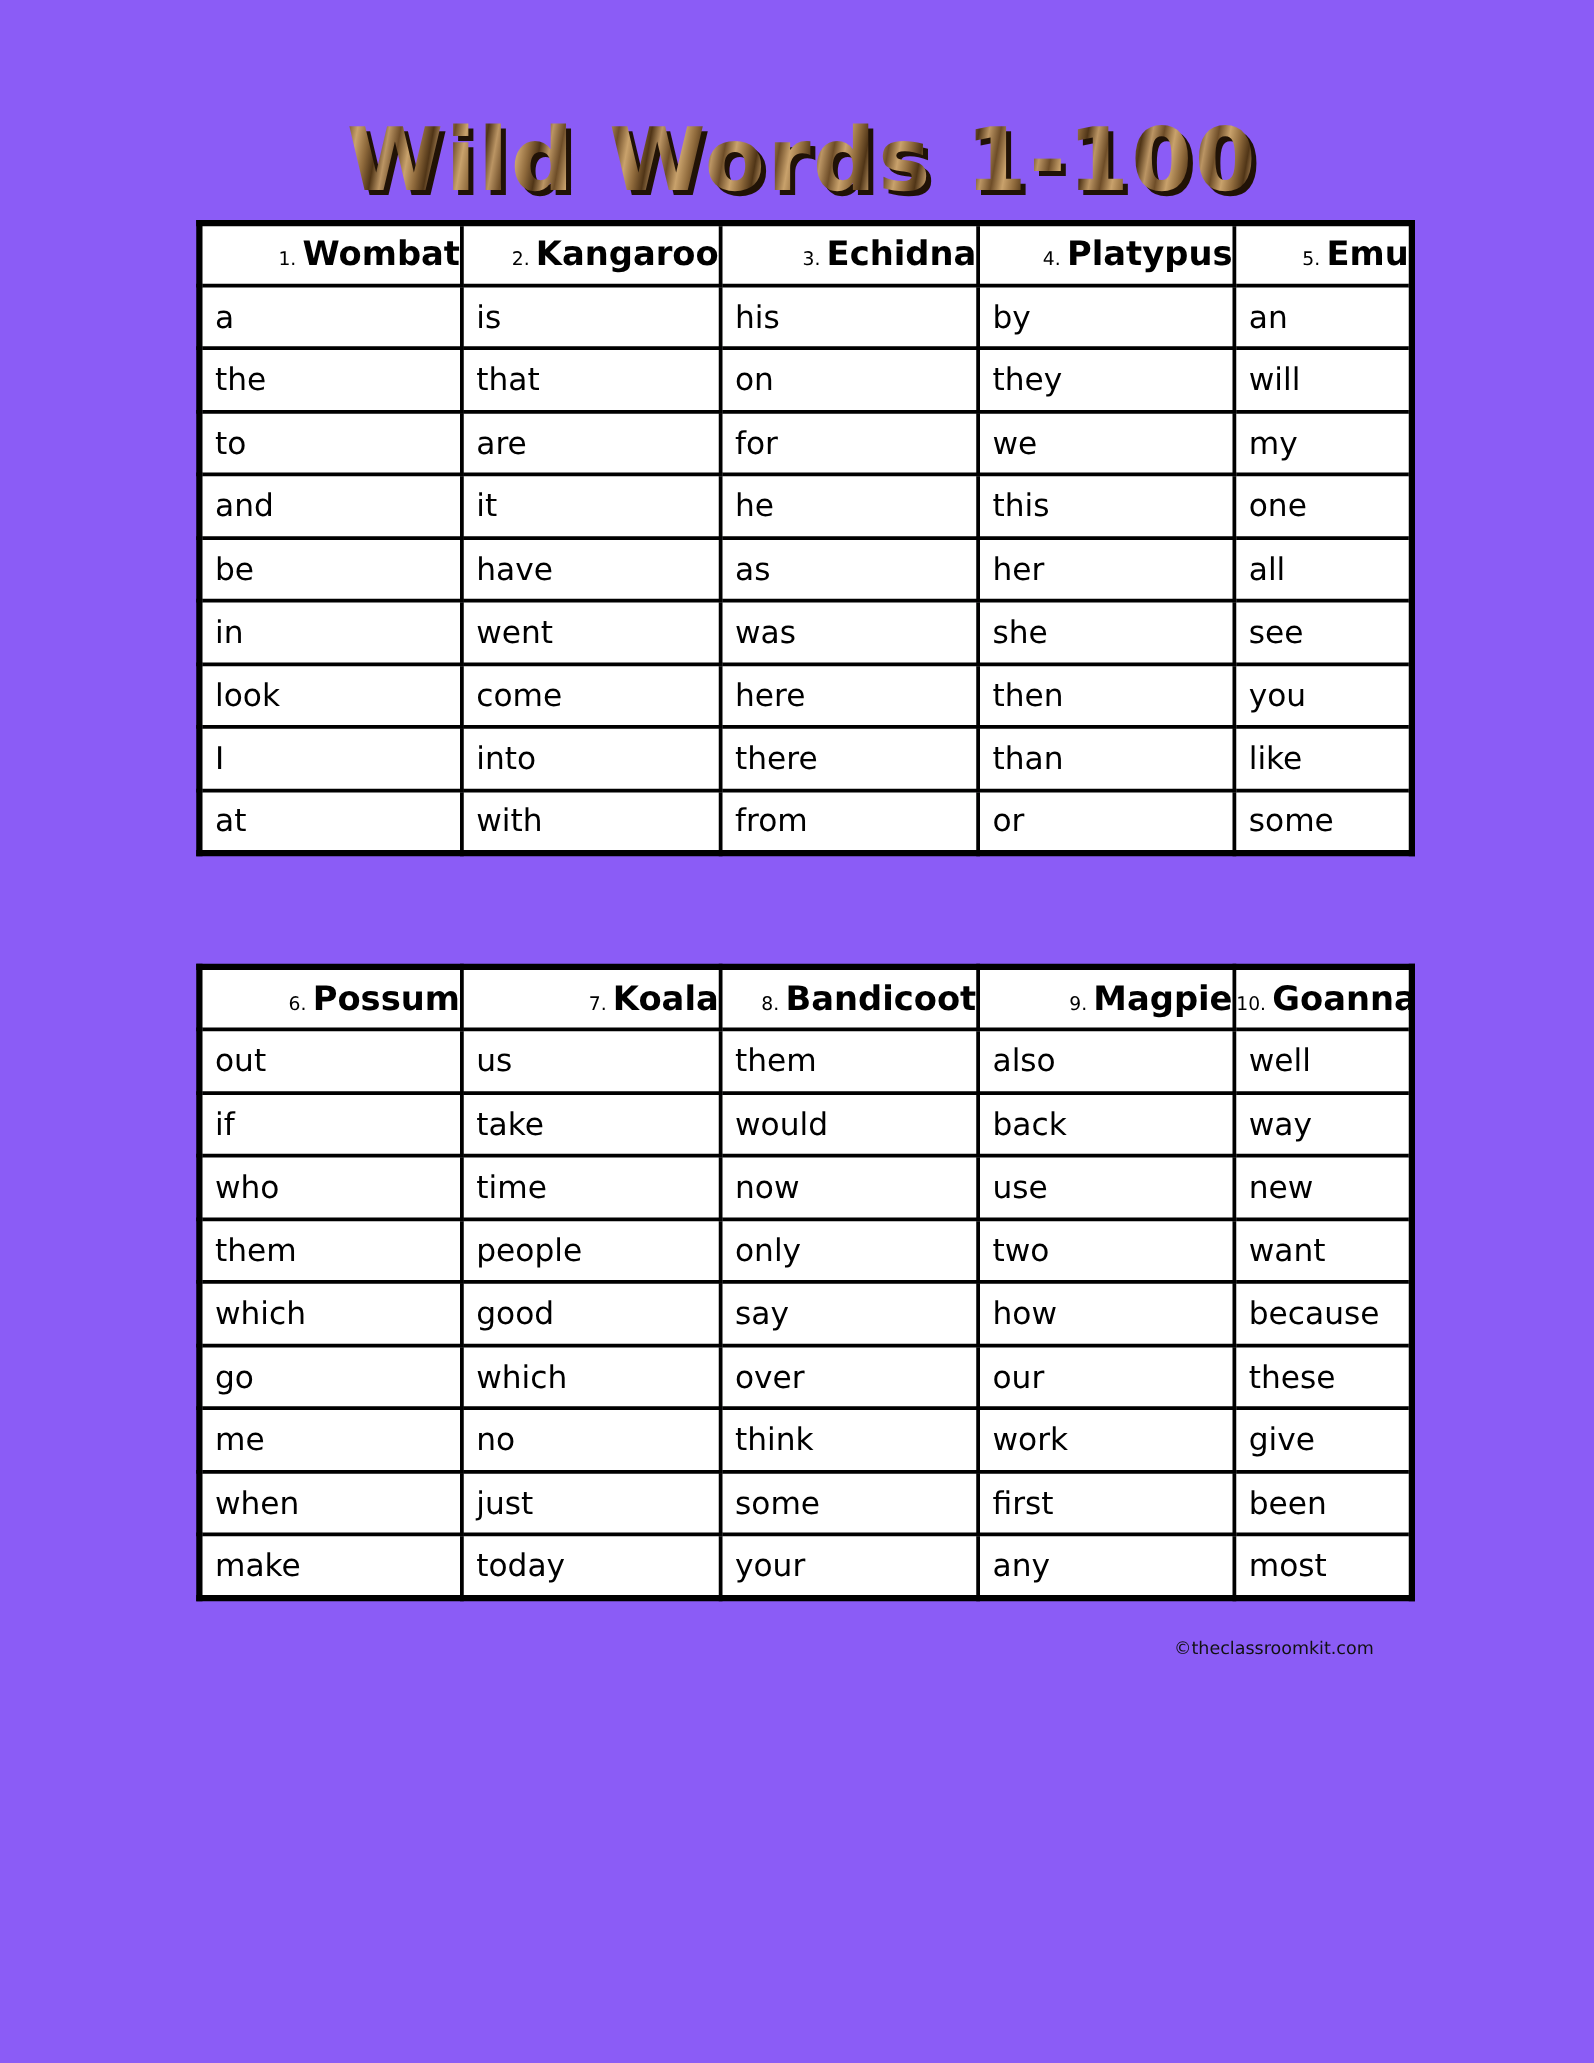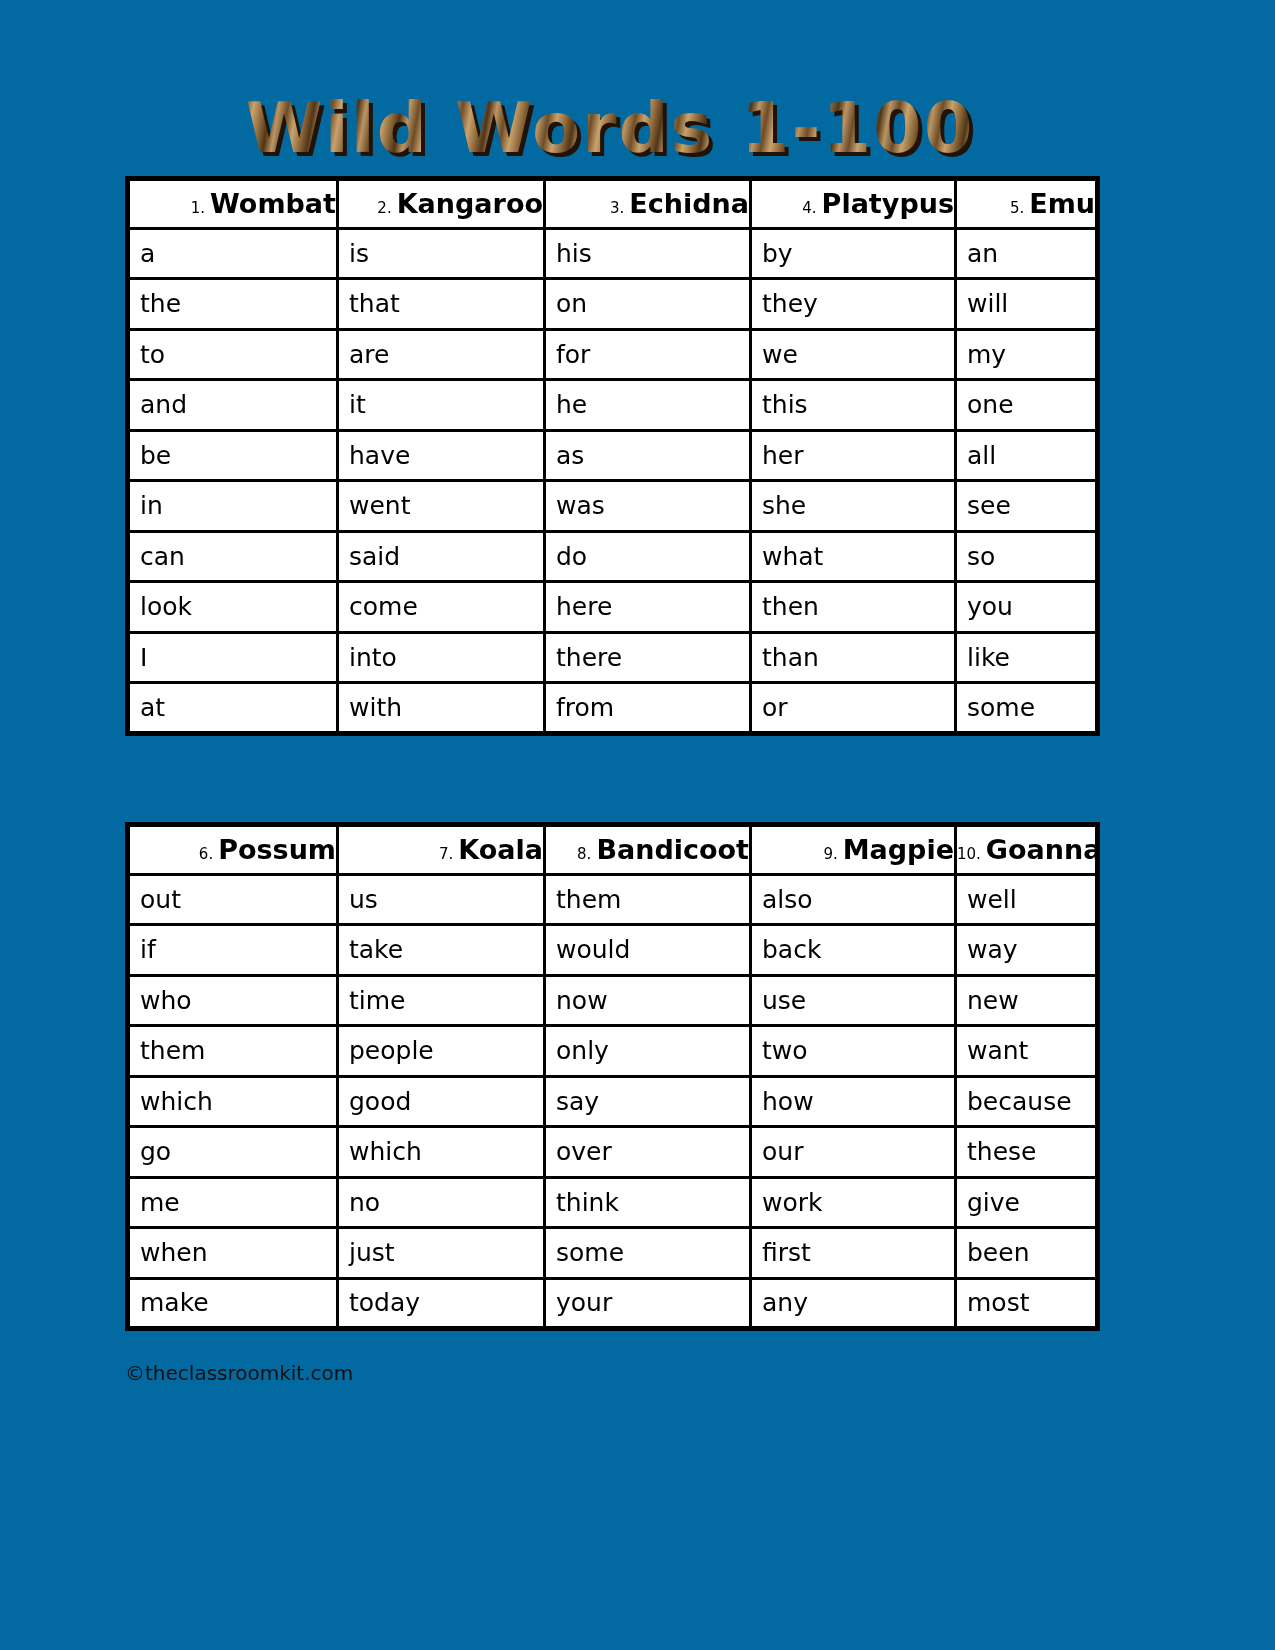--- a/index.html
+++ b/index.html
@@ -6,22 +6,23 @@
   html, body { background: #ffffff; }
   body {
     width: 1275px;
     height: 1650px;
     font-family: "DejaVu Sans", "Liberation Sans", sans-serif;
     color: #000000;
   }
   .page {
     width: 1275px;
     height: 1650px;
-    background: #0369a1;
+    background: #8b5cf6;
     overflow: hidden;
+    padding-left: 32px;
   }
   .title {
     width: 970px;
     margin: 92px 0 10px 125px;
     text-align: center;
     font-size: 70px;
     line-height: 1.05;
     font-weight: 800;
     letter-spacing: 2px;
     color: #7a5a33;
@@ -74,22 +75,23 @@
     font-weight: 400;
     text-align: left;
     vertical-align: middle;
     padding-left: 10px;
     white-space: nowrap;
   }
   .footer {
     width: 970px;
     margin-left: 125px;
     margin-top: 30px;
+    text-align: right;
     padding-right: 28px;
-    font-size: 20px;
+    font-size: 14px;
     color: #111111;
   }
 </style>
 </head>
 <body>
 
 <div class="page">
 
   <h1 class="title">Wild Words 1-100</h1>
 
@@ -147,27 +149,20 @@
           <td>all</td>
         </tr>
         <tr>
           <td>in</td>
           <td>went</td>
           <td>was</td>
           <td>she</td>
           <td>see</td>
         </tr>
         <tr>
-          <td>can</td>
-          <td>said</td>
-          <td>do</td>
-          <td>what</td>
-          <td>so</td>
-        </tr>
-        <tr>
           <td>look</td>
           <td>come</td>
           <td>here</td>
           <td>then</td>
           <td>you</td>
         </tr>
         <tr>
           <td>I</td>
           <td>into</td>
           <td>there</td>

